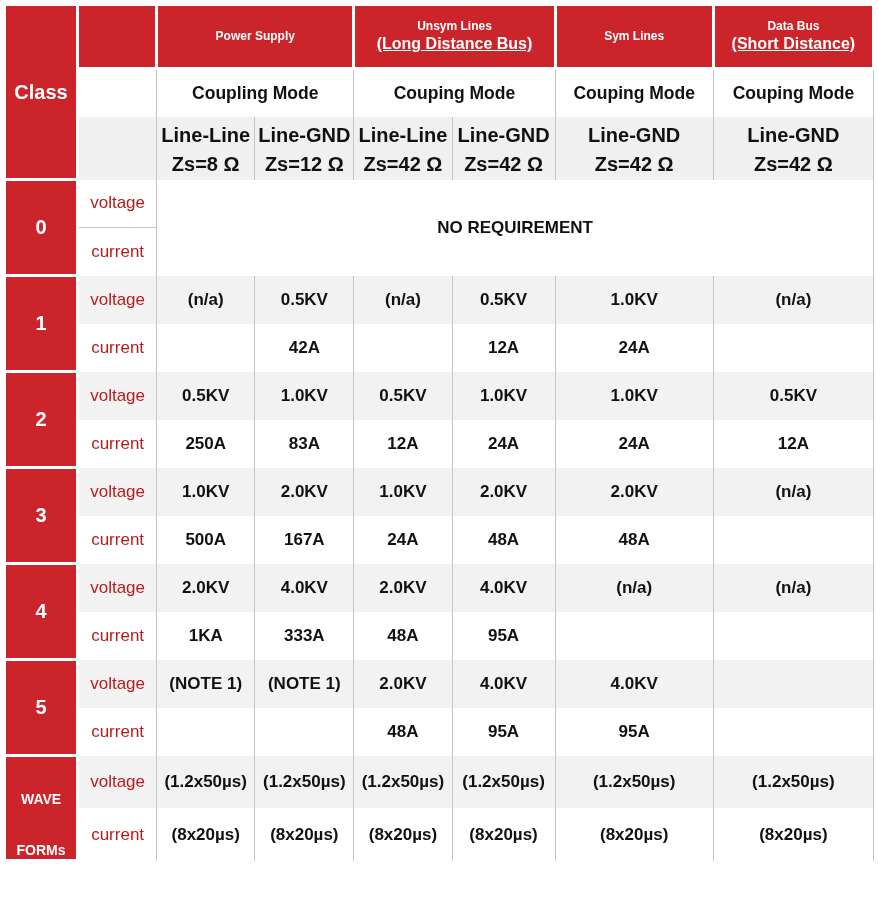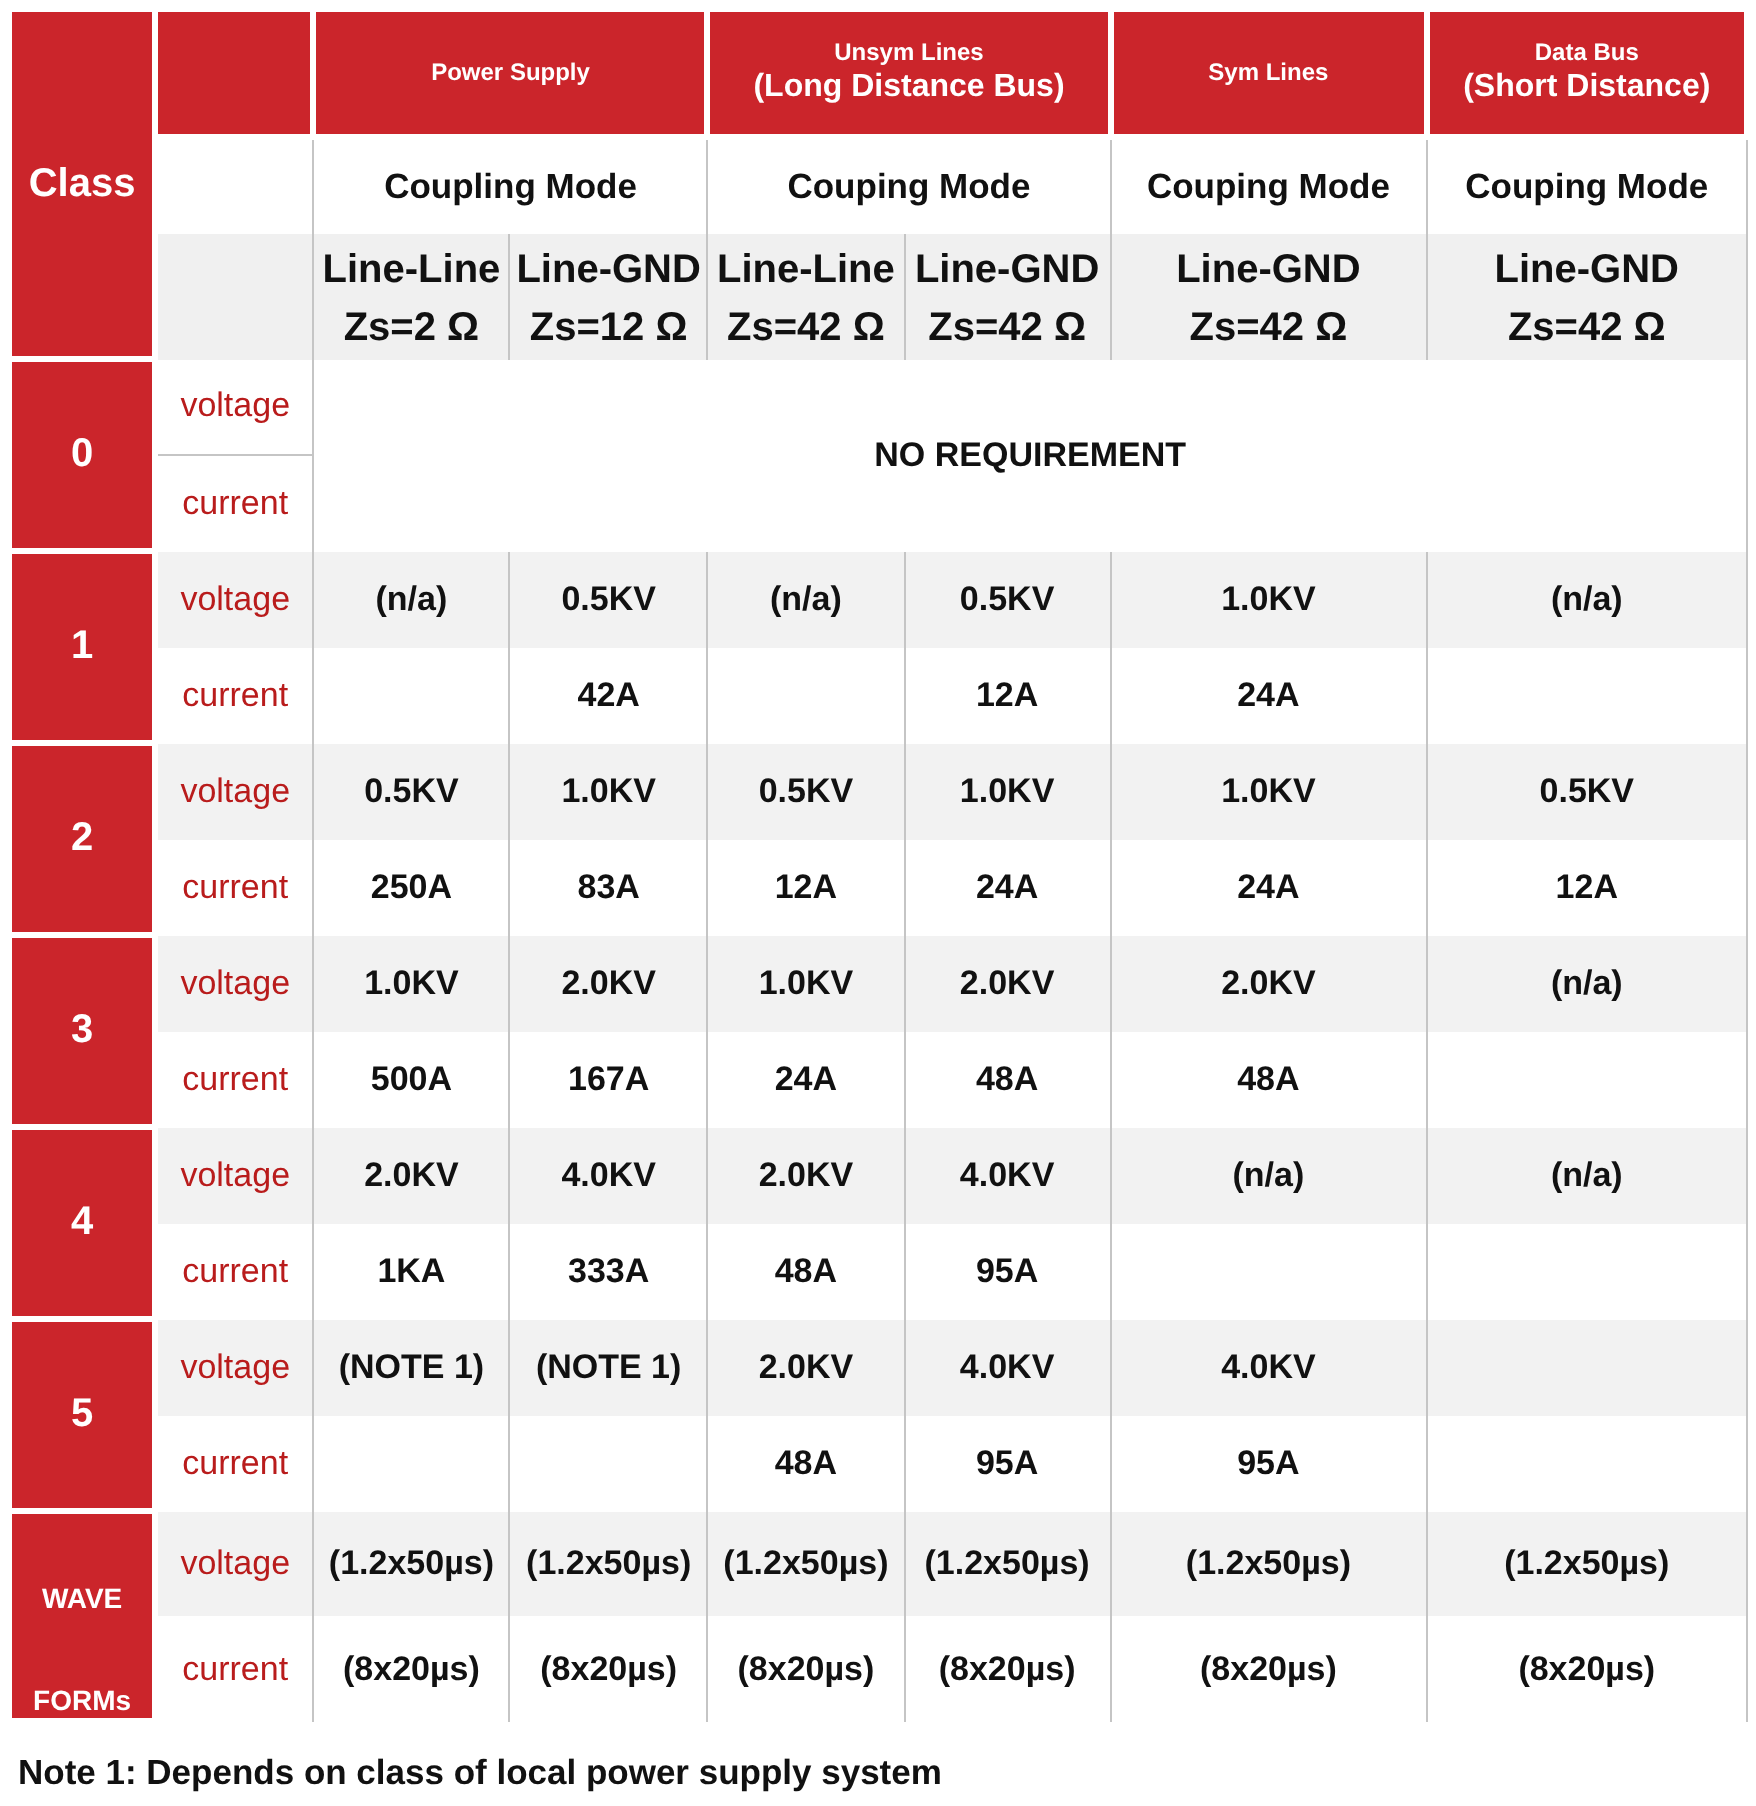--- a/index.html
+++ b/index.html
@@ -38,21 +38,21 @@
   tr.sub { height: 48px; }
 
   
   .red {
     background: #CB252B;
     color: #ffffff;
     font-weight: bold;
     border: 3px solid #ffffff;
   }
   .red .line1 { display: block; font-size: 12px; line-height: 1.25; }
-  .red .line2 { display: block; font-size: 16px;  line-height: 1.2; }
+  .red .line2 { display: block; font-size: 16px;  line-height: 1.2; text-decoration: underline; }
   .class-head { font-size: 20px; }
   .class-num  { font-size: 20px; }
   .wave-l { display: block; font-size: 14px; line-height: 1.3; margin-top: 33px; }
 
   
   .coupling {
     background: #ffffff;
     font-weight: bold;
     font-size: 17.5px;
     border-left: 1px solid #C5C5C5;
@@ -146,21 +146,21 @@
       <td class="coupling" colspan="2">Coupling Mode</td>
       <td class="coupling" colspan="2">Couping Mode</td>
       <td class="coupling">Couping Mode</td>
       <td class="coupling last">Couping Mode</td>
     </tr>
 
     <tr class="r3">
       <td class="blank-g"></td>
       <td class="mode">
         <span class="m1">Line-Line</span>
-            <span class="m2">Zs=2 Ω</span>
+            <span class="m2">Zs=8 Ω</span>
       </td>
       <td class="mode">
         <span class="m1">Line-GND</span>
             <span class="m2">Zs=12 Ω</span>
       </td>
       <td class="mode">
         <span class="m1">Line-Line</span>
             <span class="m2">Zs=42 Ω</span>
       </td>
       <td class="mode">
@@ -304,14 +304,13 @@
       <td class="data">(8x20µs)</td>
       <td class="data">(8x20µs)</td>
       <td class="data">(8x20µs)</td>
       <td class="data">(8x20µs)</td>
       <td class="data">(8x20µs)</td>
       <td class="data last">(8x20µs)</td>
     </tr>
   </tbody>
     </table>
 
-  <div class="note">Note 1: Depends on class of local power supply system</div>
 </div>
 
 </body></html>

